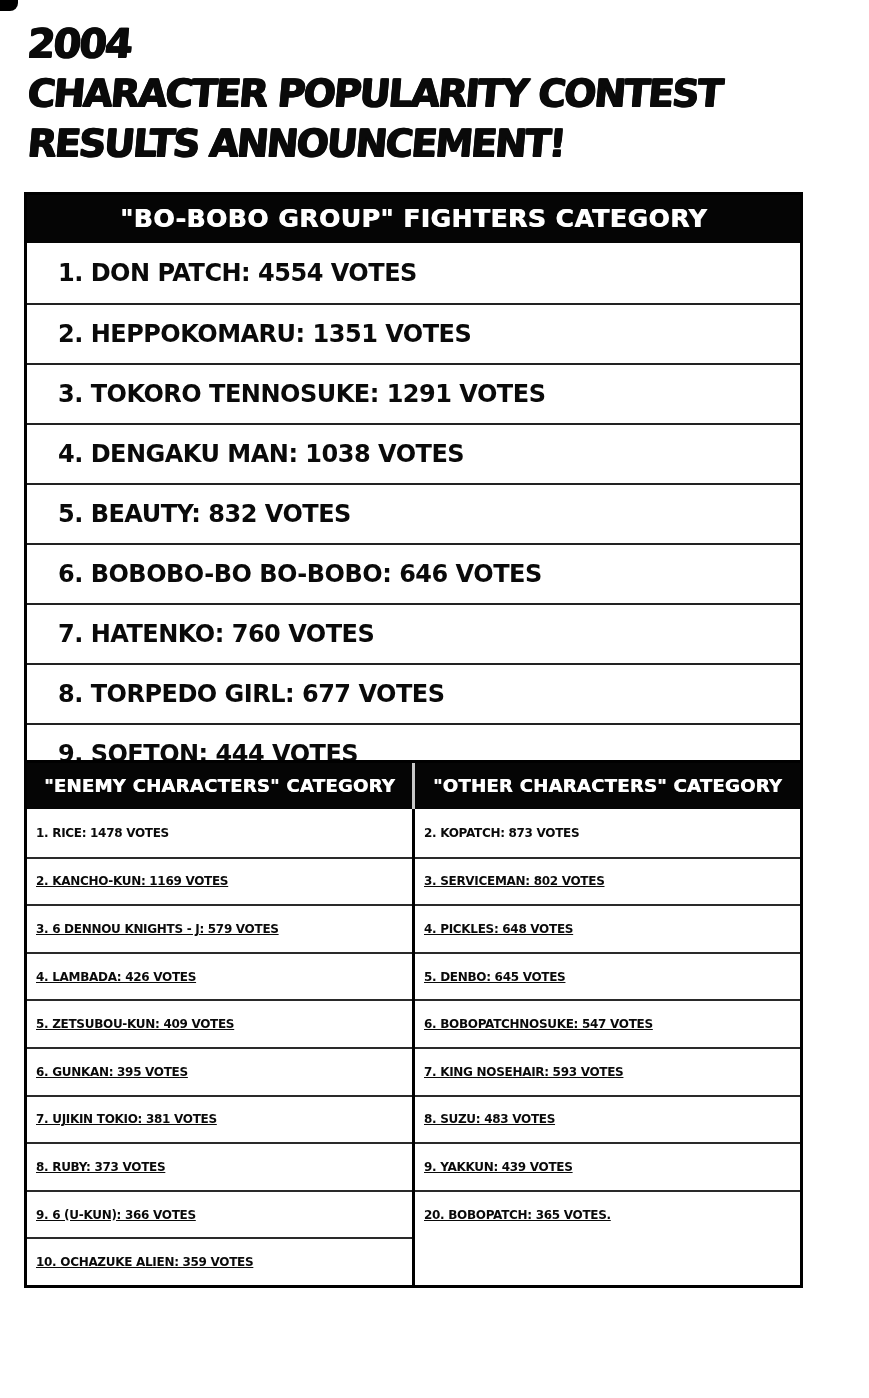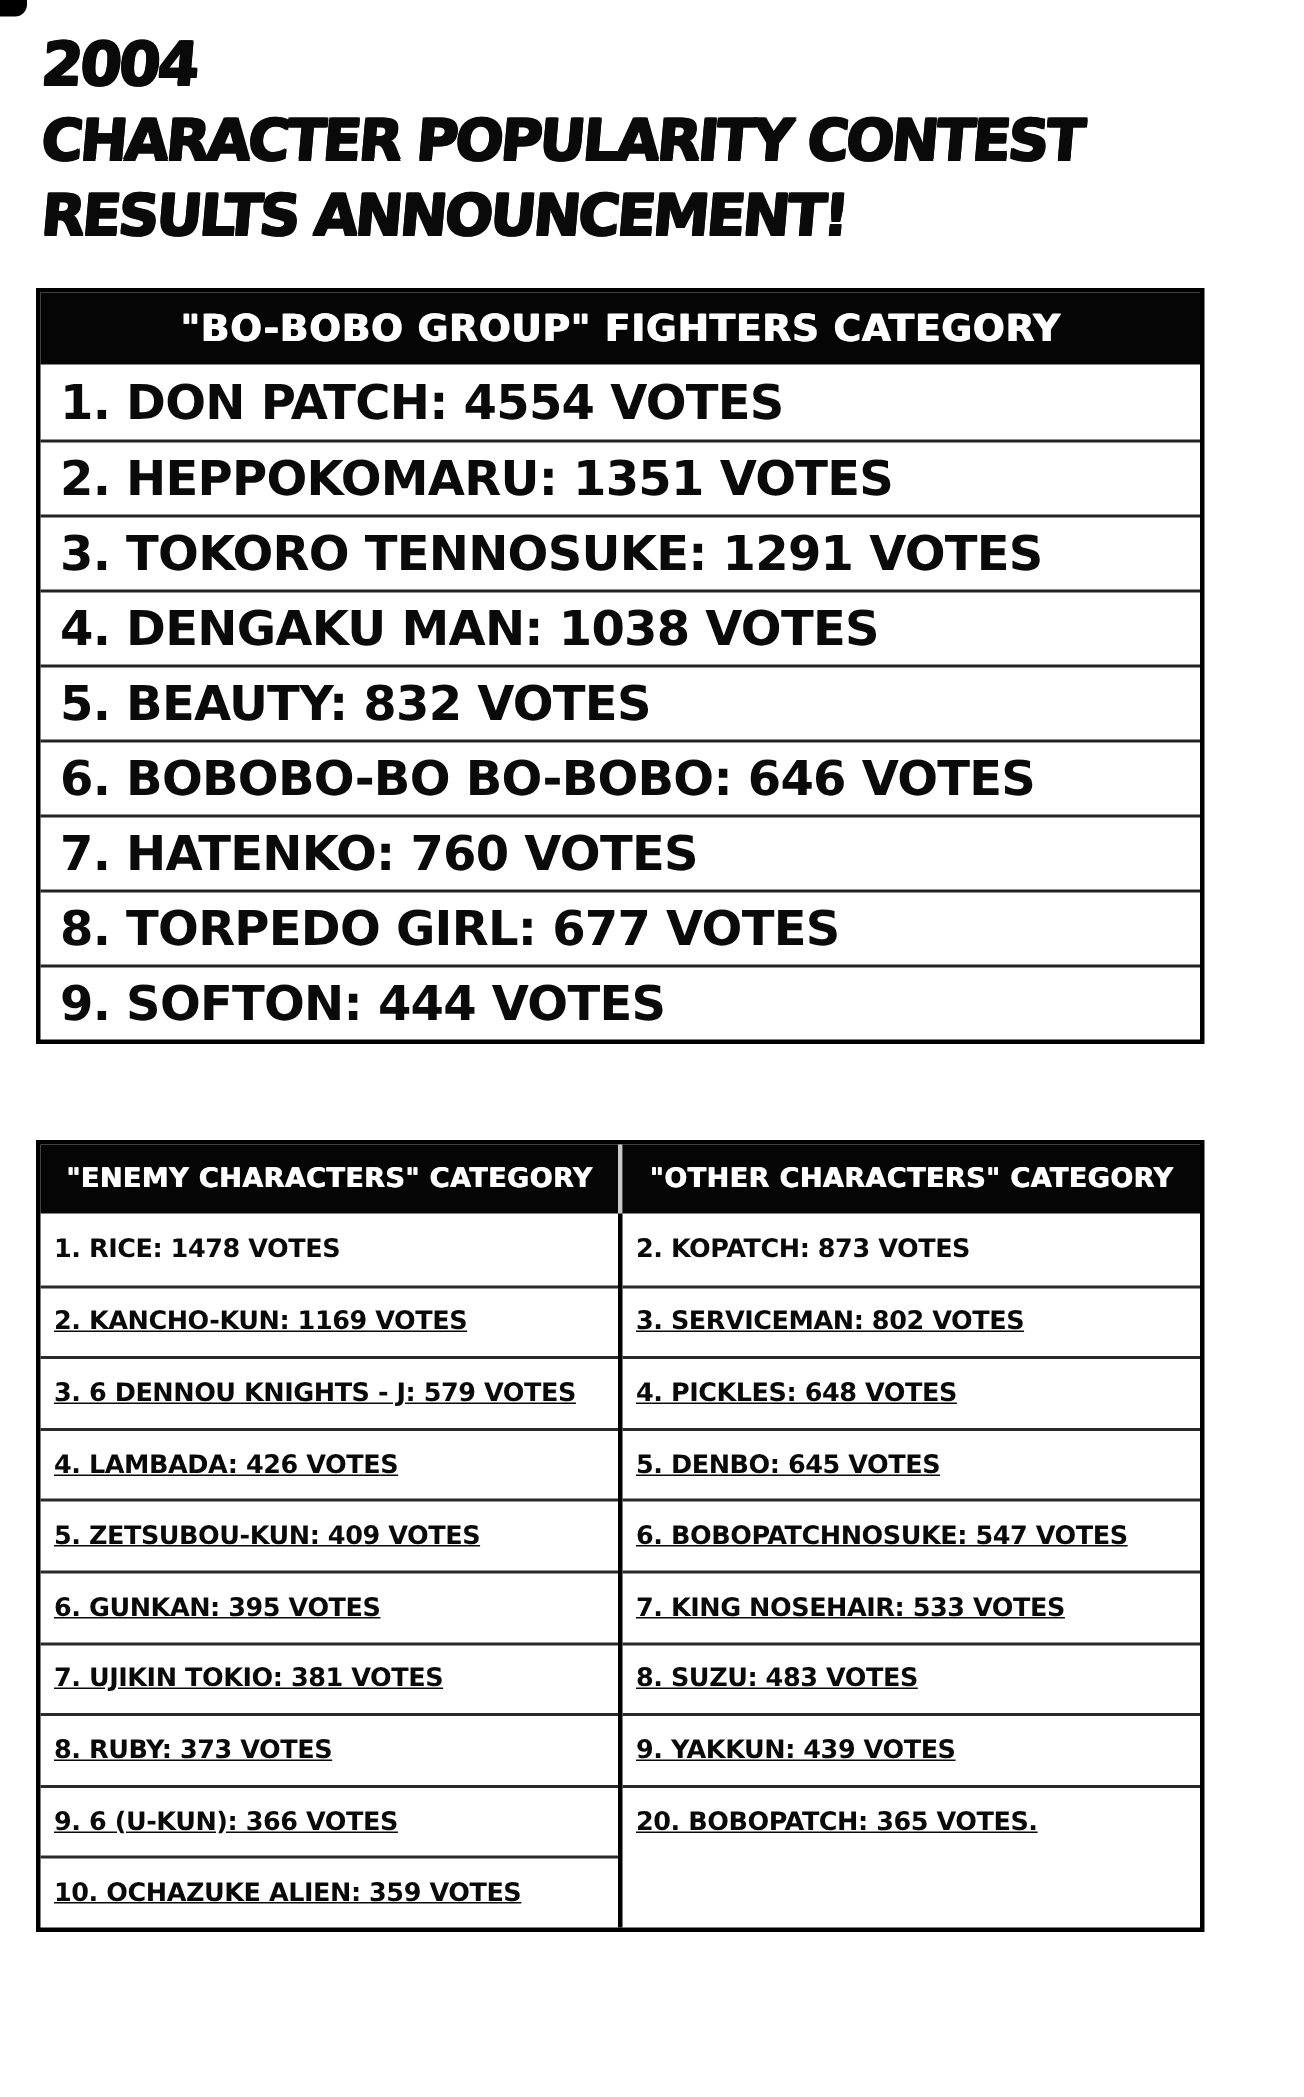--- a/index.html
+++ b/index.html
@@ -51,24 +51,24 @@
     text-align:center;
     white-space:nowrap;
     overflow:hidden;
   }
   .fighters-table .table-header {
     height:48px; line-height:48px;
     font-size:25px; letter-spacing:0.5px;
     text-shadow:0.8px 0 0 #fff;
   }
   .main-row {
-    height:50px;
+    height:60px;
     display:flex; align-items:center;
-    padding-left:13px;
-    font-size:32px; font-weight:bold;
+    padding-left:31px;
+    font-size:24px; font-weight:bold;
     letter-spacing:-0.5px;
     white-space:nowrap;
   }
   .main-row + .main-row { border-top:2px solid #222; }
 
   
   .bottom-tables {
     position:absolute; left:24px; top:760px; width:779px;
     border:3px solid #000;
     background:#fff;
@@ -78,21 +78,21 @@
   .bt-col { flex:1 1 0; min-width:0; }
   .bt-col .table-header {
     height:46px; line-height:46px;
     font-size:18px; letter-spacing:0.3px;
     text-shadow:0.6px 0 0 #fff;
   }
   .small-row {
     height:47.6px;
     display:flex; align-items:center;
     padding-left:9px;
-    font-size:17px; font-weight:bold;
+    font-size:12px; font-weight:bold;
     letter-spacing:-0.3px;
     white-space:nowrap;
   }
   .small-row + .small-row { border-top:2px solid #2a2a2a;text-decoration:underline; }
   .column-divider {
     width:3px; background:#000; flex:0 0 3px;
   }
   .column-divider::before {
     content:""; display:block;
     height:46px; width:100%;
@@ -143,21 +143,21 @@
 
     <div class="column-divider"></div>
 
     <div class="bt-col">
       <div class="table-header">"OTHER CHARACTERS" CATEGORY</div>
       <div class="small-row">2. KOPATCH: 873 VOTES</div>
       <div class="small-row">3. SERVICEMAN: 802 VOTES</div>
       <div class="small-row">4. PICKLES: 648 VOTES</div>
       <div class="small-row">5. DENBO: 645 VOTES</div>
       <div class="small-row">6. BOBOPATCHNOSUKE: 547 VOTES</div>
-      <div class="small-row">7. KING NOSEHAIR: 533 VOTES</div>
+      <div class="small-row">7. KING NOSEHAIR: 593 VOTES</div>
       <div class="small-row">8. SUZU: 483 VOTES</div>
       <div class="small-row">9. YAKKUN: 439 VOTES</div>
       <div class="small-row">20. BOBOPATCH: 365 VOTES.</div>
     </div>
 
   </div>
 
 </div>
 
 </body></html>

